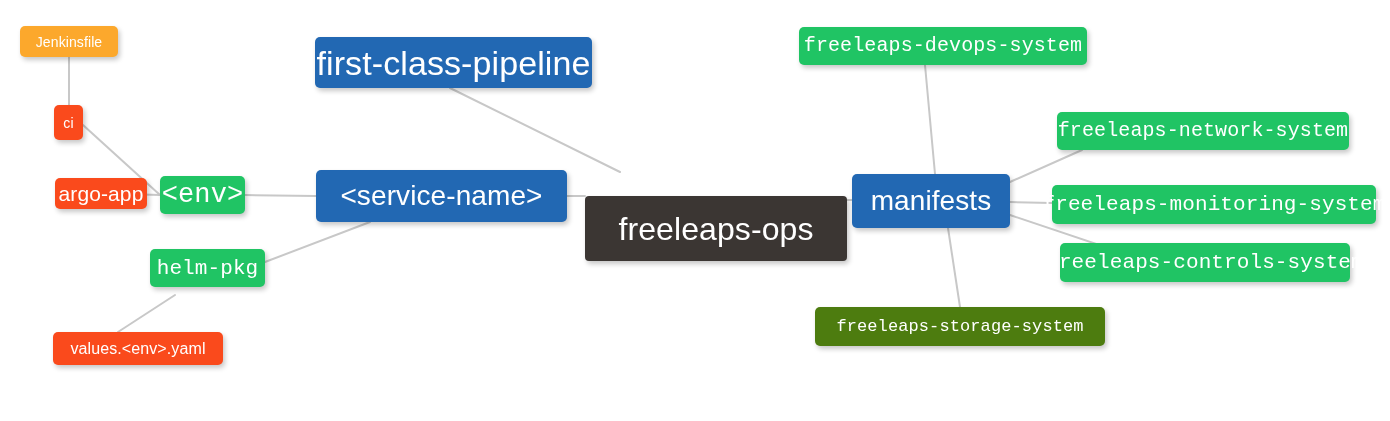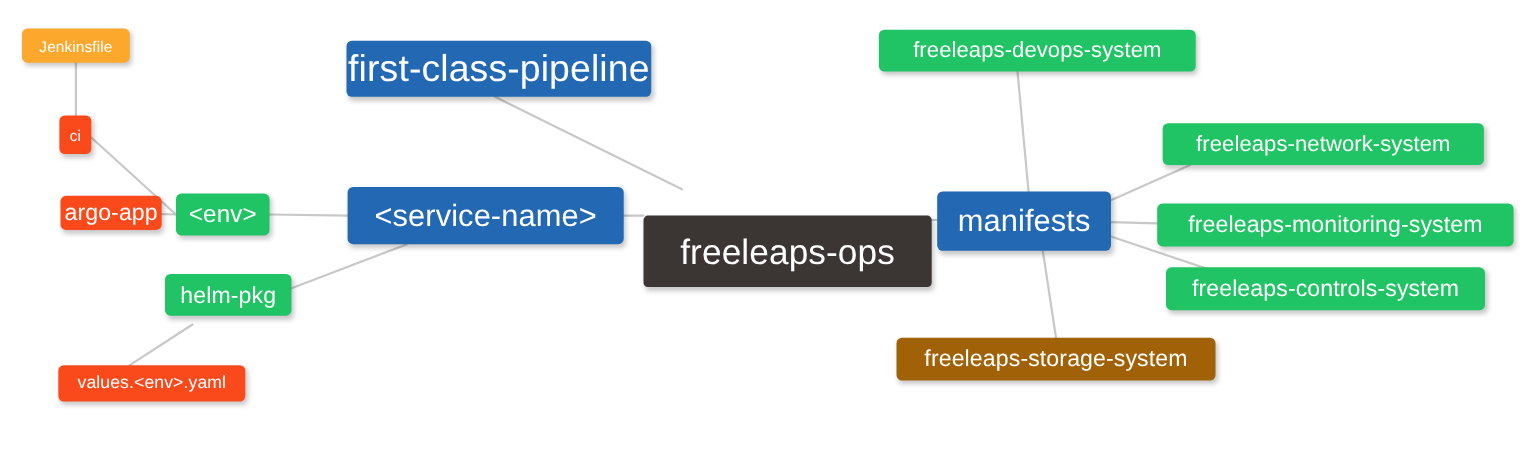--- a/index.html
+++ b/index.html
@@ -38,21 +38,21 @@
     line-height: 1;
     box-shadow: 2px 3px 5px rgba(0,0,0,0.22);
     text-align: center;
     letter-spacing: 0.1px;
   }
   .node-root {
     background: #3b3633;
     border-radius: 4px;
   }
   .node-blue   { background: #2268b3; }
-  .node-green  { background: #20c464; }
+  .node-green  { background: #20c464; font-family: Liberation Mono, monospace; }
   .node-orange { background: #fca82c; }
   .node-red    { background: #fa4a1c; }
 </style>
 </head>
 <body>
 
 <div id="mindmap-canvas">
   <svg id="edge-layer" viewBox="0 0 1390 421" width="1390" height="421">
       <line x1="69" y1="57" x2="69" y2="105" stroke="#c8c8c8" stroke-width="2" stroke-linecap="round"></line>
       <line x1="83" y1="125" x2="160" y2="195" stroke="#c8c8c8" stroke-width="2" stroke-linecap="round"></line>
@@ -66,26 +66,26 @@
       <line x1="935" y1="174" x2="925" y2="65" stroke="#c8c8c8" stroke-width="2" stroke-linecap="round"></line>
       <line x1="1010" y1="182" x2="1082" y2="150" stroke="#c8c8c8" stroke-width="2" stroke-linecap="round"></line>
       <line x1="1010" y1="202" x2="1052" y2="203" stroke="#c8c8c8" stroke-width="2" stroke-linecap="round"></line>
       <line x1="1010" y1="215" x2="1132" y2="256" stroke="#c8c8c8" stroke-width="2" stroke-linecap="round"></line>
       <line x1="948" y1="228" x2="960" y2="307" stroke="#c8c8c8" stroke-width="2" stroke-linecap="round"></line>
     </svg>
   <div id="node-layer">
       <div class="node node-orange" style="left: 20px; top: 26px; width: 98px; height: 31px; font-size: 14px; background: rgb(252, 168, 44); text-align: right;">Jenkinsfile</div>
       <div class="node node-red" style="left: 54px; top: 105px; width: 29px; height: 35px; font-size: 14px; background: rgb(250, 74, 28);">ci</div>
       <div class="node node-red" style="left: 33px; top: 178px; width: 92px; height: 31px; font-size: 21px; background: rgb(250, 74, 28); margin-left: 22px;">argo-app</div>
-      <div class="node node-green" style="left: 160px; top: 176px; width: 85px; height: 38px; font-size: 22px; background: rgb(32, 196, 100);">&lt;env&gt;</div>
+      <div class="node node-green" style="left: 160px; top: 176px; width: 85px; height: 38px; font-size: 27px; background: rgb(32, 196, 100);">&lt;env&gt;</div>
       <div class="node node-green" style="left: 150px; top: 249px; width: 115px; height: 38px; font-size: 21px; background: rgb(32, 196, 100);">helm-pkg</div>
       <div class="node node-red" style="left: 8px; top: 332px; width: 170px; height: 33px; font-size: 16px; background: rgb(250, 74, 28); margin-left: 45px;">values.&lt;env&gt;.yaml</div>
       <div class="node node-blue" style="left: 315px; top: 37px; width: 277px; height: 51px; font-size: 34px; background: rgb(34, 104, 179);">first-class-pipeline</div>
       <div class="node node-blue" style="left: 316px; top: 170px; width: 251px; height: 52px; font-size: 28px; background: rgb(34, 104, 179);">&lt;service-name&gt;</div>
       <div class="node node-root" style="left: 585px; top: 172px; width: 262px; height: 65px; font-size: 32px; background: rgb(59, 54, 51); margin-top: 24px;">freeleaps-ops</div>
       <div class="node node-blue" style="left: 852px; top: 174px; width: 158px; height: 54px; font-size: 28px; background: rgb(34, 104, 179);">manifests</div>
       <div class="node node-green" style="left: 799px; top: 27px; width: 288px; height: 38px; font-size: 20px; background: rgb(32, 196, 100);">freeleaps-devops-system</div>
       <div class="node node-green" style="left: 1057px; top: 112px; width: 292px; height: 38px; font-size: 20px; background: rgb(32, 196, 100);">freeleaps-network-system</div>
       <div class="node node-green" style="left: 1052px; top: 185px; width: 324px; height: 39px; font-size: 21px; background: rgb(32, 196, 100);">freeleaps-monitoring-system</div>
       <div class="node node-green" style="left: 1060px; top: 243px; width: 290px; height: 39px; font-size: 21px; background: rgb(32, 196, 100);">freeleaps-controls-system</div>
-      <div class="node node-green" style="left: 815px; top: 307px; width: 290px; height: 39px; font-size: 21px; background: #a16207;">freeleaps-storage-system</div>
+      <div class="node node-green" style="left: 815px; top: 307px; width: 290px; height: 39px; font-size: 17px; background: #4d7c0f;">freeleaps-storage-system</div>
     </div>
 </div>
 
 </body></html>

